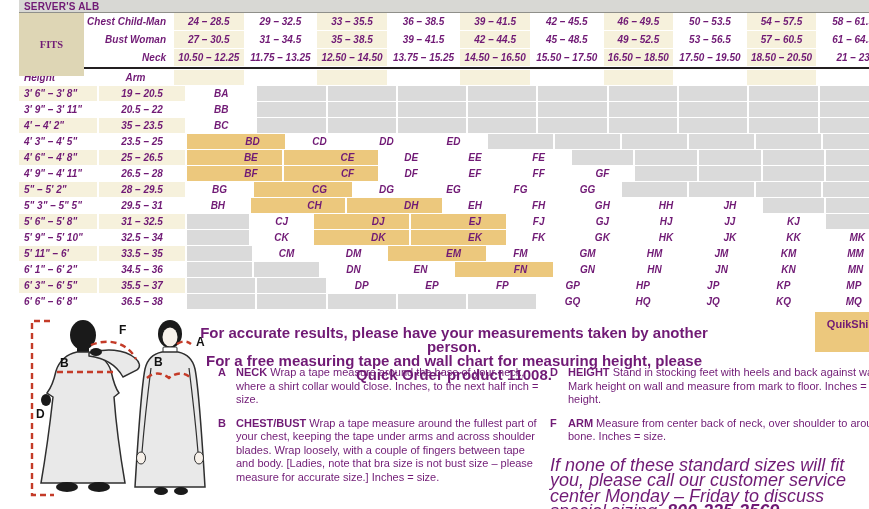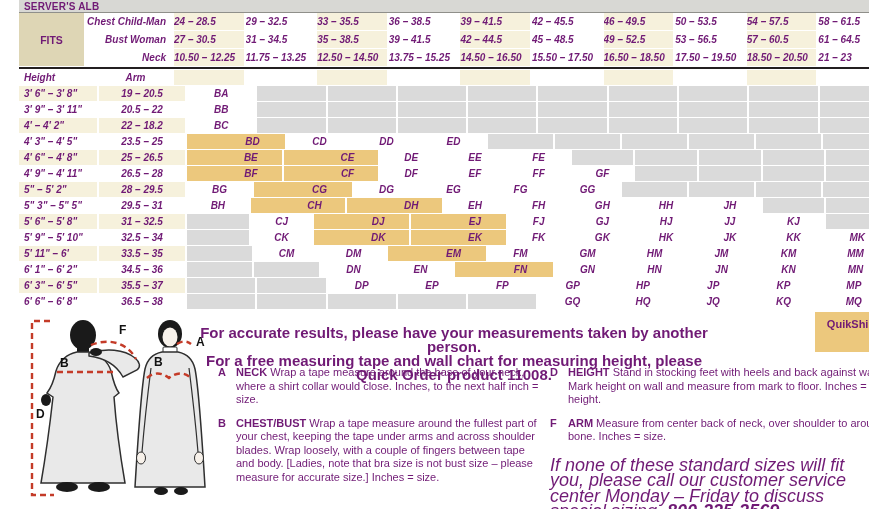--- a/index.html
+++ b/index.html
@@ -4,27 +4,27 @@
 <style>
   html,body{margin:0;padding:0;background:#fff;}
   .page{position:relative;width:869px;height:509px;background:#fff;color:#701a75;
         font-family:"Liberation Sans",sans-serif;overflow:hidden;margin-left:19px;}
   
   .title-bar{height:13px;background:#d8d8d4;border-bottom:1px solid #8f8f8a;
              font-size:10px;font-weight:bold;line-height:13px;padding-left:5px;
              letter-spacing:.2px;box-sizing:border-box;width:869px;}
   
   .tbl{position:relative;width:869px;}
-  .fits-cell{position:absolute;left:0;top:0;width:65px;height:53px;background:#ded6b5;
-             display:flex;align-items:center;justify-content:center;font-weight:bold;font-size:10.5px;}
+  .fits-cell{position:absolute;left:0;top:0;width:65px;height:63px;background:#ded6b5;
+             display:flex;align-items:center;justify-content:center;font-weight:bold;font-size:10.5px;font-family:Liberation Serif, serif;}
   .hrow,.brow{display:flex;gap:2px;margin-bottom:1px;font-style:italic;}
   .hrow{height:17px;line-height:17px;font-size:10px;font-weight:bold;}
   .cell{box-sizing:border-box;overflow:hidden;white-space:nowrap;}
   .hlabel{width:86px;margin-left:67px;text-align:right;padding-right:6px;background:#fff;}
-  .hcell{flex:1;background:#fff;}
+  .hcell{flex:1;text-align:center;background:#fff;}
   .hcell.cream{background:#f6f1dc;}
   .rule{height:2px;background:#231f20;margin-bottom:1px;width:869px;}
   .subrow{height:15px;line-height:15px;}
   .sh-height{width:78px;padding-left:5px;background:#fff;text-align:left;}
   .sh-arm{width:73px;text-align:center;background:#fff;}
   .brow{height:15px;line-height:15px;font-size:10px;font-weight:bold;}
   .b-height{width:78px;padding-left:5px;background:#fff;}
   .b-arm{width:86px;text-align:center;background:#fff;}
   .b-height.cream,.b-arm.cream{background:#f6f1dc;}
   .s{flex:1;text-align:center;}
@@ -133,21 +133,21 @@
           <div class="cell s empty"></div>
           <div class="cell s empty"></div>
           <div class="cell s empty"></div>
           <div class="cell s empty"></div>
           <div class="cell s empty"></div>
           <div class="cell s empty"></div>
           <div class="cell s empty"></div>
         </div>
         <div class="brow">
           <div class="cell b-height cream">4' – 4' 2"</div>
-          <div class="cell b-arm cream">22 – 18.2</div>
+          <div class="cell b-arm cream">35 – 23.5</div>
           <div class="cell s code">BC</div>
           <div class="cell s empty"></div>
           <div class="cell s empty"></div>
           <div class="cell s empty"></div>
           <div class="cell s empty"></div>
           <div class="cell s empty"></div>
           <div class="cell s empty"></div>
           <div class="cell s empty"></div>
           <div class="cell s empty"></div>
           <div class="cell s empty"></div>

